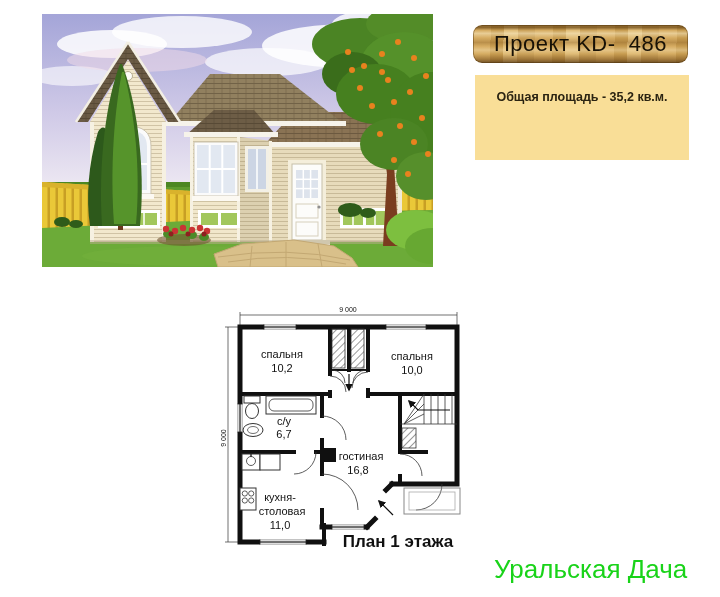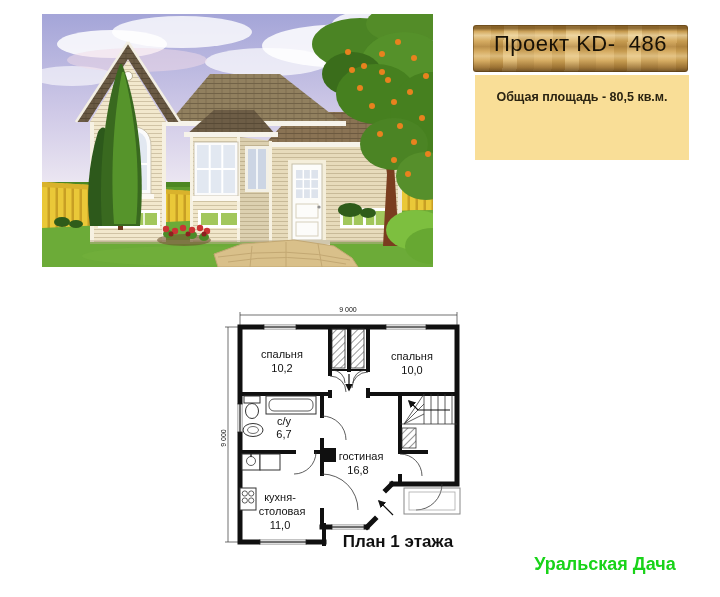--- a/index.html
+++ b/index.html
@@ -1,40 +1,40 @@
 <!DOCTYPE html>
 <html><head>
 <meta charset="utf-8">
 <style>
   html,body{margin:0;padding:0;background:#ffffff;}
   .page{position:relative;width:720px;height:597px;background:#ffffff;overflow:hidden;
         font-family:"Liberation Sans",sans-serif;}
   .photo{position:absolute;left:42px;top:14px;width:391px;height:253px;}
   .photo svg{display:block;}
-  .plank{position:absolute;left:473px;top:25px;width:215px;height:47px;border-radius:3px;
+  .plank{position:absolute;left:473px;top:25px;width:215px;height:38px;border-radius:9px;
      background:
        linear-gradient(180deg, rgba(92,58,12,.60) 0 7%, rgba(0,0,0,0) 14%,
          rgba(255,246,214,.45) 22%, rgba(0,0,0,0) 34%, rgba(122,78,22,.30) 46%,
          rgba(0,0,0,0) 56%, rgba(255,240,200,.35) 66%, rgba(0,0,0,0) 76%,
          rgba(104,64,16,.45) 90%, rgba(58,34,8,.65) 100%),
        repeating-linear-gradient(92deg,#d6ac62 0 18px,#c79c50 18px 31px,#e0bc77 31px 45px,#cba25a 45px 62px);
      box-shadow:inset 0 0 0 1px rgba(80,50,10,.45);}
   .plank-text{display:block;text-align:center;line-height:38px;font-size:22px;color:#171106;
      white-space:pre;letter-spacing:.5px;}
   .area-box{position:absolute;left:475px;top:75px;width:214px;height:85px;background:#f9de97;}
   .area-text{display:block;text-align:center;padding-top:15px;font-size:12.5px;font-weight:bold;
      color:#2b2412;white-space:pre;}
   .floorplan{position:absolute;left:220px;top:304px;width:250px;height:252px;}
   .floorplan svg{display:block;}
   .floorplan text{font-family:"Liberation Sans",sans-serif;fill:#101010;}
   .plan-caption{font-family:"Liberation Serif",serif;font-weight:bold;font-size:17px;fill:#141414;}
   .dim-text{font-size:7px;fill:#222222;}
   .room-name{font-size:11px;}
-  .brand{position:absolute;left:494px;top:554px;width:222px;text-align:center;
-     font-size:18px;font-weight:bold;color:#19d319;}
+  .brand{position:absolute;left:494px;top:554px;width:222px;text-align:left;
+     font-size:26px;font-weight:normal;color:#19d319;}
 </style>
 </head>
 <body>
 
 <div class="page">
 
   <div class="photo">
     <svg viewBox="0 0 391 253" width="391" height="253">
       <defs>
         <linearGradient id="sky" x1="0" y1="0" x2="0" y2="1">
@@ -247,21 +247,21 @@
         <ellipse cx="391" cy="232" rx="28" ry="18" fill="#67a832"></ellipse>
       </g>
     </svg>
   </div>
 
   <div class="plank">
     <span class="plank-text">Проект KD-  486</span>
   </div>
 
   <div class="area-box">
-    <span class="area-text">Общая площадь - 80,5 кв.м.</span>
+    <span class="area-text">Общая площадь - 35,2 кв.м.</span>
   </div>
 
   <div class="floorplan">
     <svg viewBox="0 0 250 252" width="250" height="252">
       <defs>
         <pattern id="hatch" width="5" height="5" patternUnits="userSpaceOnUse" patternTransform="rotate(45)">
           <line x1="0" y1="0" x2="0" y2="5" stroke="#555555" stroke-width="1.2"></line>
         </pattern>
         <marker id="arr" viewBox="0 0 10 10" refX="8" refY="5" markerWidth="6.5" markerHeight="6.5" orient="auto-start-reverse">
           <path d="M0,0 L10,5 L0,10 Z" fill="#101010"></path>

